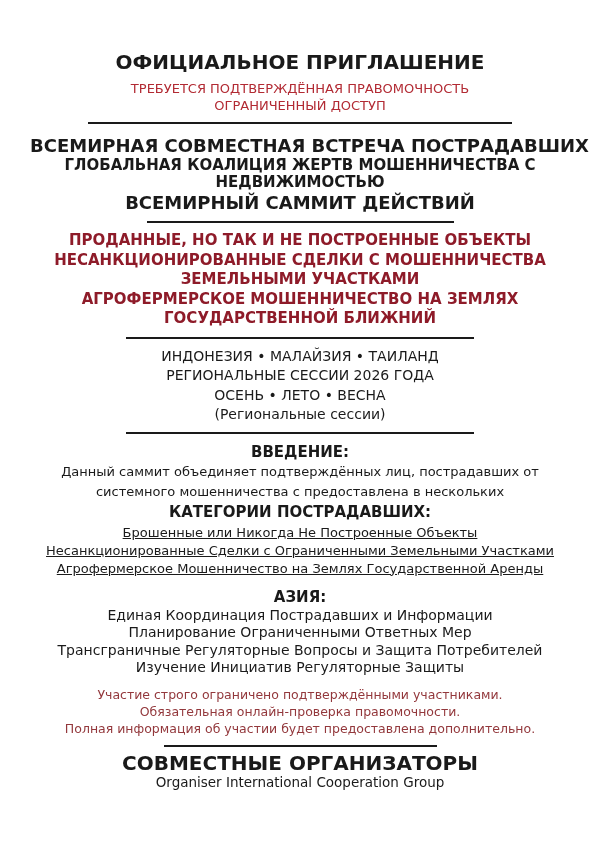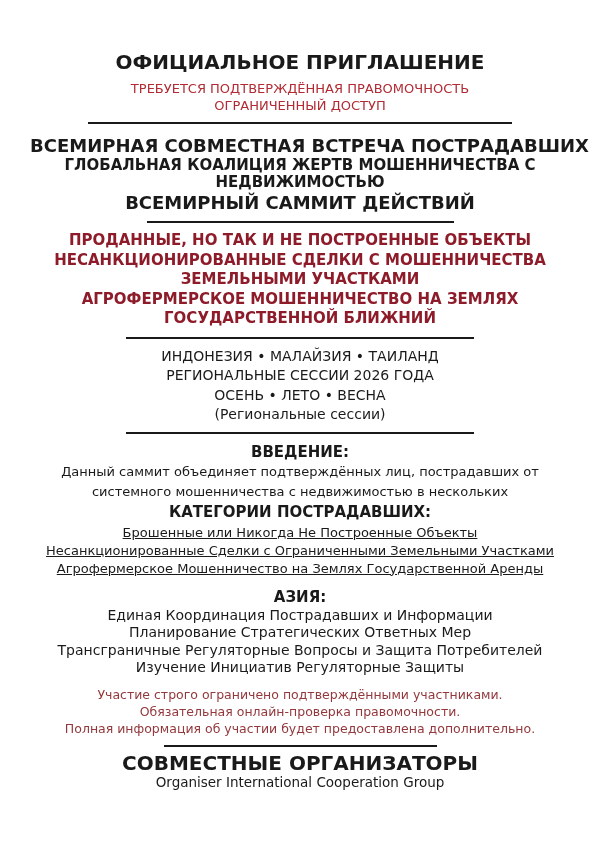--- a/index.html
+++ b/index.html
@@ -83,38 +83,38 @@
     <div>ОСЕНЬ • ЛЕТО • ВЕСНА</div>
     <div>(Региональные сессии)</div>
   </div>
 
   <hr class="rule rule4">
 
   <div>
     <div class="section-heading">ВВЕДЕНИЕ:</div>
     <div class="intro-par">
       <div>Данный саммит объединяет подтверждённых лиц, пострадавших от</div>
-      <div>системного мошенничества с недвижимостью в нескольких</div>
+      <div>системного мошенничества с предоставлена в нескольких</div>
     </div>
   </div>
 
   <div>
     <div class="section-heading">КАТЕГОРИИ ПОСТРАДАВШИХ:</div>
     <div class="cat-items">
       <div>Брошенные или Никогда Не Построенные Объекты</div>
       <div>Несанкционированные Сделки с Ограниченными Земельными Участками</div>
       <div>Агрофермерское Мошенничество на Землях Государственной Аренды</div>
     </div>
   </div>
 
   <div>
     <div class="section-heading goals-head">АЗИЯ:</div>
     <div class="goal-items">
       <div>Единая Координация Пострадавших и Информации</div>
-      <div>Планирование Стратегических Ответных Мер</div>
+      <div>Планирование Ограниченными Ответных Мер</div>
       <div>Трансграничные Регуляторные Вопросы и Защита Потребителей</div>
       <div>Изучение Инициатив Регуляторные Защиты</div>
     </div>
   </div>
 
   <div class="notice">
     <div>Участие строго ограничено подтверждёнными участниками.</div>
     <div>Обязательная онлайн-проверка правомочности.</div>
     <div>Полная информация об участии будет предоставлена дополнительно.</div>
   </div>

